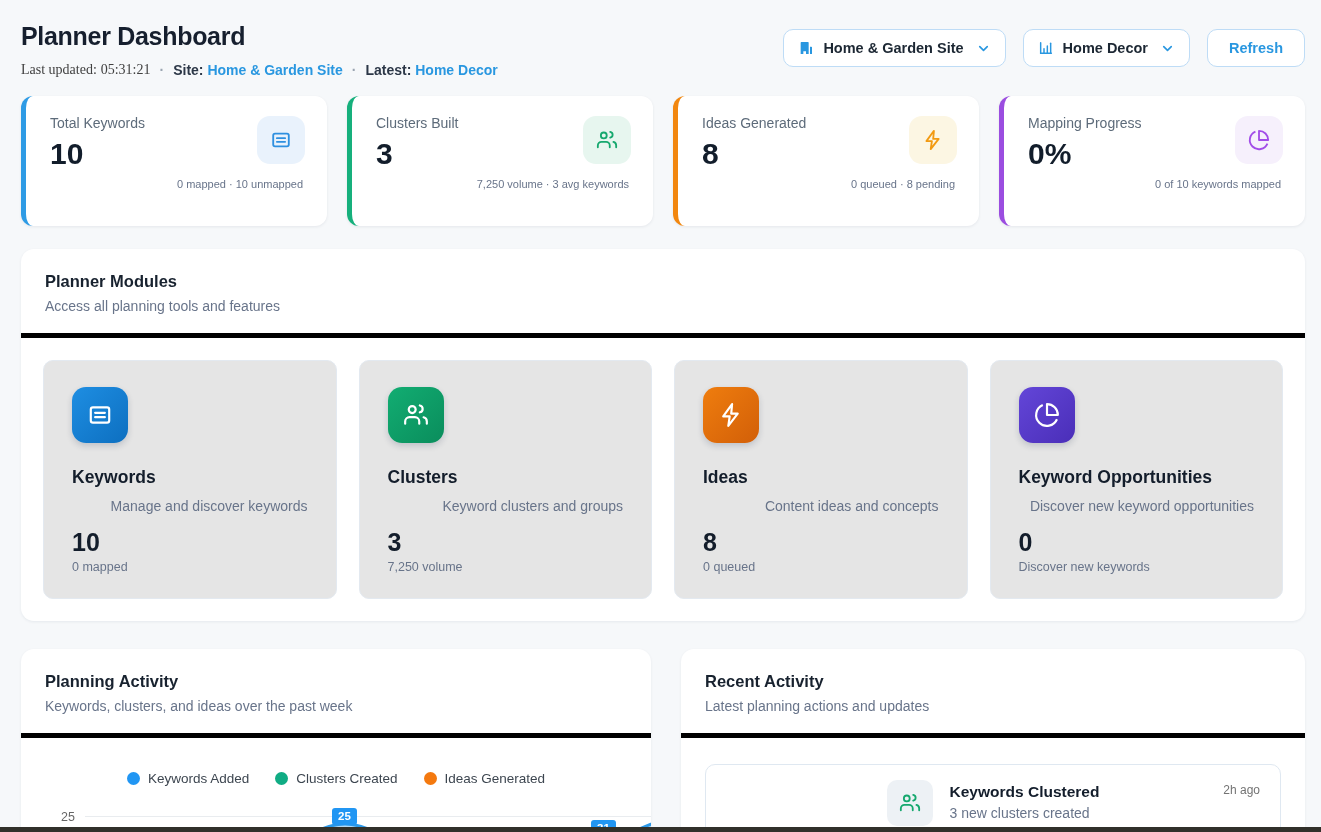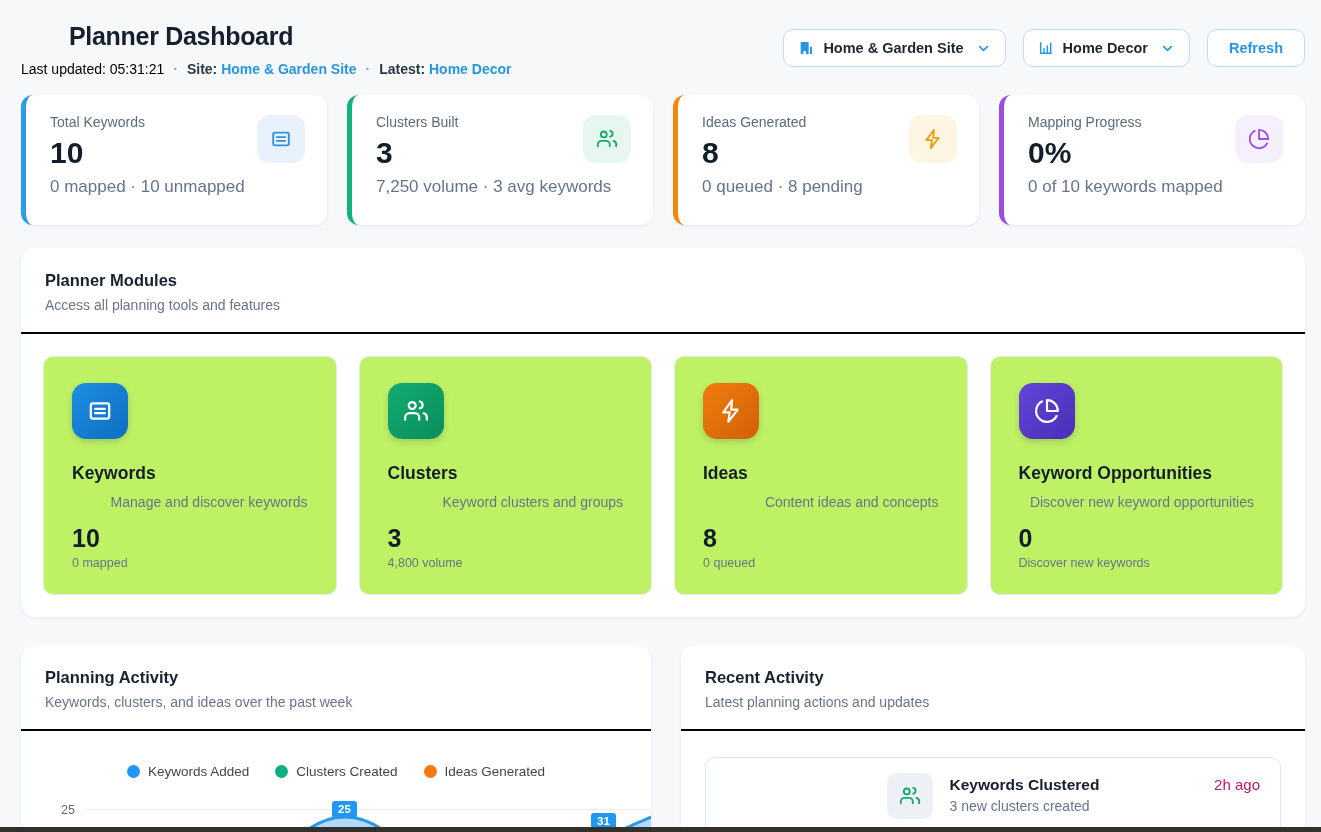--- a/index.html
+++ b/index.html
@@ -7,23 +7,23 @@
   body {
     font-family:"Liberation Sans", sans-serif;
     background:#f6f8fa;
     color:#18222f;
     position:relative;
   }
   .page { padding:0 16px 0 21px; position:relative; height:100%; }
 
   
   .header { position:relative; padding-top:22px; }
-  .page-title { font-size:25px; font-weight:800; letter-spacing:-0.3px; color:#161f2e;margin-left:48px; }
+  .page-title { font-size:25px; font-weight:800; letter-spacing:-0.3px; color:#161f2e; }
   .meta-row { margin-top:10px; font-size:14px; color:#6b7685; display:flex; align-items:center; gap:9px; }
-  .meta-label { color:#000000; }
+  .meta-label { color:#404040;font-family:Liberation Serif, serif; }
   .meta-strong { color:#2c3747; font-weight:700; }
   .meta-link { color:#2997e0; font-weight:700; text-decoration:none; cursor:pointer; }
   .meta-dot { color:#9aa5b1; font-weight:700; }
 
   .header-controls { position:absolute; top:29px; right:0; display:flex; gap:17px; }
   .ctl-btn {
     height:38px; background:#fff; border:1px solid #bedcf6; border-radius:10px;
     display:flex; align-items:center; gap:9px; padding:0 14px;
     font-size:14.5px; font-weight:700; color:#1c2733; cursor:pointer;
     font-family:"Liberation Sans", sans-serif;
@@ -34,46 +34,46 @@
 
   
   .stats-row { display:flex; gap:20px; margin-top:18px; }
   .stat-card {
     flex:1; position:relative; background:#fff; height:130px; border-radius:12px;
     padding:19px 24px; box-shadow:0 1px 3px rgba(20,40,70,.08);
     border-left:5px solid #ccc;
   }
   .stat-label { font-size:14px; color:#5d6b7a; }
   .stat-value { font-size:30px; line-height:36px; font-weight:800; color:#121d2b; margin-top:5px; }
-  .stat-sub { font-size:17px; color:#68748a; margin-top:6px; }
+  .stat-sub { font-size:11px; color:#68748a; margin-top:6px;text-align:right; }
   .stat-icon-tile {
     position:absolute; top:20px; right:22px; width:48px; height:48px; border-radius:13px;
     display:flex; align-items:center; justify-content:center;
   }
   .accent-blue   { border-left-color:#2e9be5; }
   .accent-green  { border-left-color:#16b07c; }
   .accent-orange { border-left-color:#f2870f; }
   .accent-purple { border-left-color:#9b4de0; }
   .tile-blue   { background:#e9f2fc; color:#2e90e0; }
   .tile-green  { background:#e7f6ef; color:#16a86e; }
   .tile-cream  { background:#fcf6e3; color:#f29a12; }
   .tile-purple { background:#f6f0fc; color:#a24de8; }
 
   
   .panel {
     background:#fff; border-radius:13px; box-shadow:0 1px 3px rgba(20,40,70,.07);
     margin-top:23px;
   }
-  .panel-header { padding:23px 24px 19px; border-bottom:2px solid #000000; }
+  .panel-header { padding:23px 24px 19px; border-bottom:5px solid #000000; }
   .panel-title { font-size:16.5px; font-weight:700; color:#18222f; }
   .panel-subtitle { font-size:14px; color:#68748a; margin-top:7px; }
   .modules-grid { display:grid; grid-template-columns:repeat(4,1fr); gap:22px; padding:22px; }
   .module-card {
     border:1.5px solid #e3e9f0; border-radius:10px; padding:26px 28px; height:239px;
-    background:#bef264; cursor:pointer; overflow:hidden;
+    background:#e5e5e5; cursor:pointer; overflow:hidden;
   }
   .module-icon {
     width:56px; height:56px; border-radius:14px; color:#fff;
     display:flex; align-items:center; justify-content:center;
     box-shadow:0 3px 6px rgba(20,40,70,.18);
   }
   .grad-blue   { background:linear-gradient(135deg,#1e8ee2,#0d6fc0); }
   .grad-green  { background:linear-gradient(135deg,#12ad72,#0a8d5c); }
   .grad-orange { background:linear-gradient(135deg,#ef7d0e,#d25f08); }
   .grad-purple { background:linear-gradient(135deg,#6346d8,#4a2eb8); }
@@ -111,21 +111,21 @@
     margin:26px 24px 0; border:1px solid #dfe8f1; border-radius:10px;
     padding:15px 20px; display:flex; align-items:flex-start; position:relative; cursor:pointer;justify-content:center;
   }
   .activity-icon-tile {
     width:46px; height:46px; border-radius:10px; background:#edf1f5; color:#16a86e;
     display:flex; align-items:center; justify-content:center; flex:0 0 46px;
   }
   .activity-texts { margin-left:17px; padding-top:3px; }
   .activity-title { font-size:15.5px; font-weight:800; color:#131d2b; }
   .activity-desc { font-size:14px; color:#68748a; margin-top:4px; }
-  .activity-time { position:absolute; right:20px; top:18px; font-size:15px; color:#be185d; }
+  .activity-time { position:absolute; right:20px; top:18px; font-size:12px; color:#737373; }
 
   .screen-strip { position:fixed; left:0; bottom:0; width:100%; height:5px; background:#31302a; }
 
   svg { display:block; }
 </style>
 </head>
 <body>
 
 <div class="page">
 
@@ -263,21 +263,21 @@
           <svg width="26" height="26" viewBox="0 0 24 24" fill="none" stroke="currentColor" stroke-width="2" stroke-linecap="round" stroke-linejoin="round">
               <path d="M15 20v-2a4 4 0 0 0-4-4H6a4 4 0 0 0-4 4v2"></path>
               <circle cx="8.5" cy="7" r="3.2"></circle>
               <path d="M22 20v-2a4 4 0 0 0-3-3.87"></path>
               <path d="M15.5 3.2a3.2 3.2 0 0 1 0 6.3"></path>
             </svg>
         </div>
         <div class="module-title">Clusters</div>
         <div class="module-desc">Keyword clusters and groups</div>
         <div class="module-value">3</div>
-        <div class="module-sub">4,800 volume</div>
+        <div class="module-sub">7,250 volume</div>
       </div>
 
       <div class="module-card">
         <div class="module-icon grad-orange">
           <svg width="26" height="26" viewBox="0 0 24 24" fill="none" stroke="currentColor" stroke-width="2" stroke-linejoin="round">
               <path d="M13 2 4.8 13.2h6L9.5 22l8.7-11.2h-6z"></path>
             </svg>
         </div>
         <div class="module-title">Ideas</div>
         <div class="module-desc">Content ideas and concepts</div>

